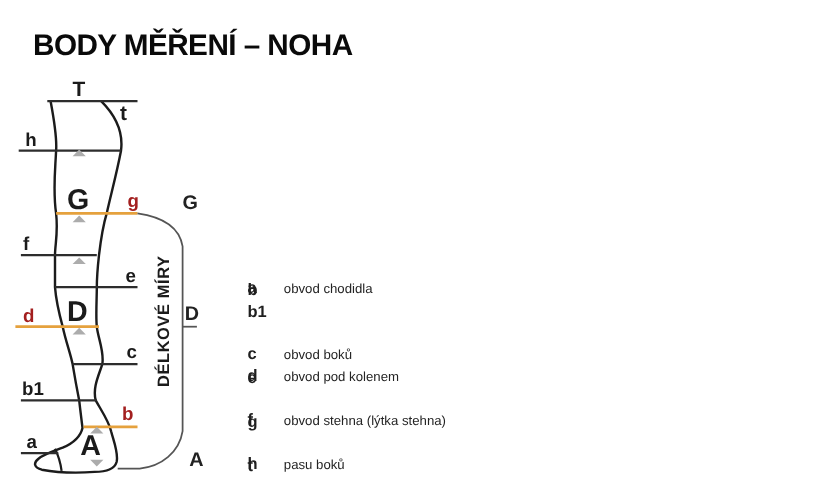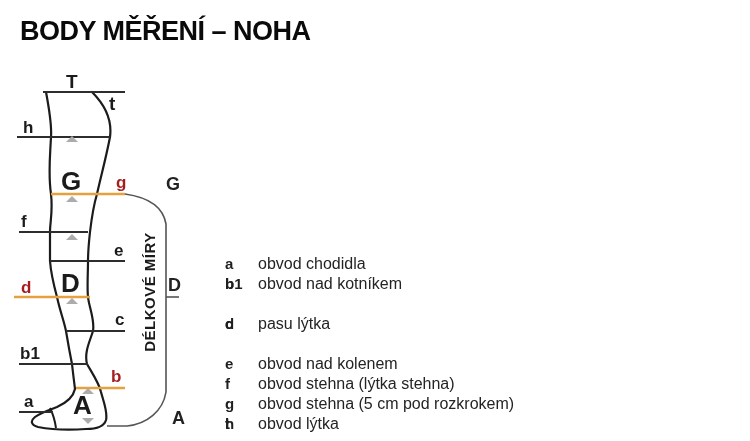--- a/index.html
+++ b/index.html
@@ -1,21 +1,21 @@
 <!DOCTYPE html>
 <html><head>
 <meta charset="utf-8">
 <style>
   html,body{margin:0;padding:0;background:#ffffff;}
   .stage{
     position:relative;width:750px;height:441px;background:#ffffff;overflow:hidden;
     font-family:"Liberation Sans", sans-serif;color:#1b1b1b;
   }
   .page-title{
-    position:absolute;left:20px;top:16px;margin:0;
+    position:absolute;left:20px;top:16px;margin:10px;
     font-size:27px;font-weight:bold;letter-spacing:-0.5px;color:#0a0a0a;
     font-family:"Liberation Sans", sans-serif;
   }
   .diagram-svg{position:absolute;left:0;top:0;}
   .lbl{
     position:absolute;font-weight:bold;line-height:1;color:#1b1b1b;
     font-family:"Liberation Sans", sans-serif;white-space:nowrap;
   }
   .lbl.big{font-size:26px;}
   .lbl.side{font-size:17px;}
@@ -26,21 +26,21 @@
     position:absolute;left:80px;top:283px;width:140px;height:18px;
     transform:rotate(-90deg);transform-origin:center center;
     text-align:center;font-size:15px;font-weight:bold;letter-spacing:0.5px;
     color:#1b1b1b;line-height:18px;white-space:nowrap;
   }
   .legend{position:absolute;left:225px;top:235px;}
   .legend-row{display:flex;align-items:baseline;height:20px;}
   .legend-letter{
     width:33px;flex:0 0 33px;font-weight:bold;font-size:15px;color:#1f1f1f;
   }
-  .legend-text{font-size:16px;color:#242424;margin-top:20px;}
+  .legend-text{font-size:12px;color:#242424;margin-top:20px;}
 </style>
 </head>
 <body>
 
 <div class="stage">
 
   <h1 class="page-title">BODY MĚŘENÍ – NOHA</h1>
 
   <svg class="diagram-svg" width="750" height="441" viewBox="0 0 750 441">
 
@@ -99,46 +99,44 @@
 
   <div class="bracket-title">DÉLKOVÉ MÍRY</div>
 
   <div class="legend">
     <div class="legend-row">
       <span class="legend-letter">a</span>
       <span class="legend-text">obvod chodidla</span>
     </div>
     <div class="legend-row">
       <span class="legend-letter">b</span>
-      <span class="legend-text">obvod nad kotníkem</span>
     </div>
     <div class="legend-row">
       <span class="legend-letter">b1</span>
     </div>
     <div class="legend-row">
       <span class="legend-letter">c</span>
-      <span class="legend-text">pasu lýtka</span>
+      <span class="legend-text">obvod boků</span>
     </div>
     <div class="legend-row">
       <span class="legend-letter">d</span>
+      <span class="legend-text">obvod pod kolenem</span>
     </div>
     <div class="legend-row">
       <span class="legend-letter">e</span>
-      <span class="legend-text">obvod nad kolenem</span>
     </div>
     <div class="legend-row">
       <span class="legend-letter">f</span>
       <span class="legend-text">obvod stehna (lýtka stehna)</span>
     </div>
     <div class="legend-row">
       <span class="legend-letter">g</span>
-      <span class="legend-text">obvod stehna (5 cm pod rozkrokem)</span>
     </div>
     <div class="legend-row">
       <span class="legend-letter">h</span>
-      <span class="legend-text">obvod lýtka</span>
+      <span class="legend-text">pasu boků</span>
     </div>
     <div class="legend-row">
       <span class="legend-letter">t</span>
     </div>
   </div>
 
 </div>
 
 </body></html>

